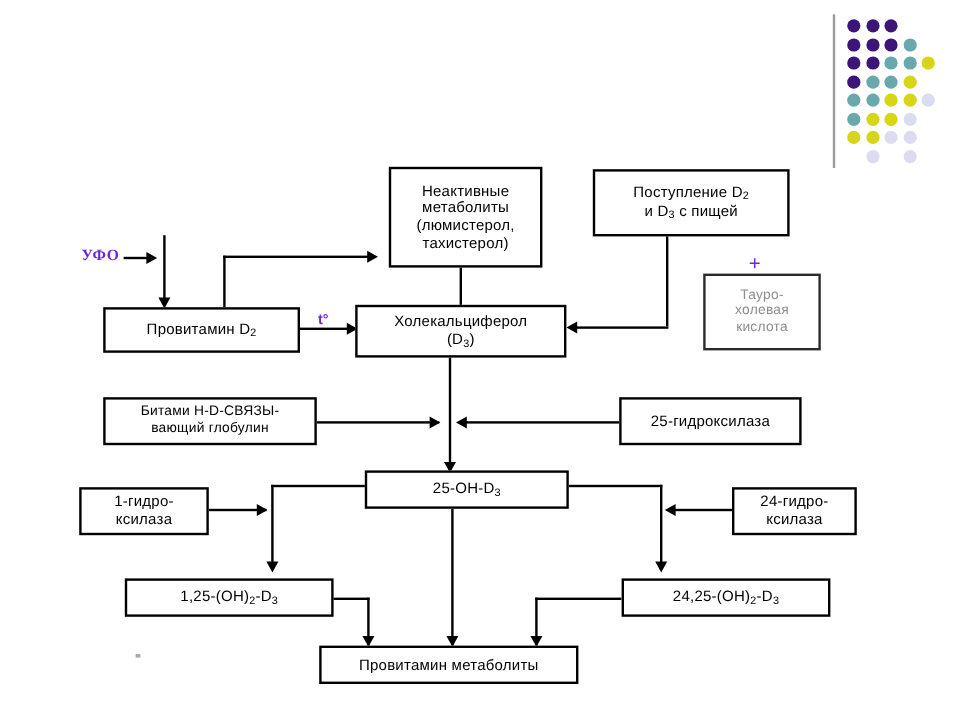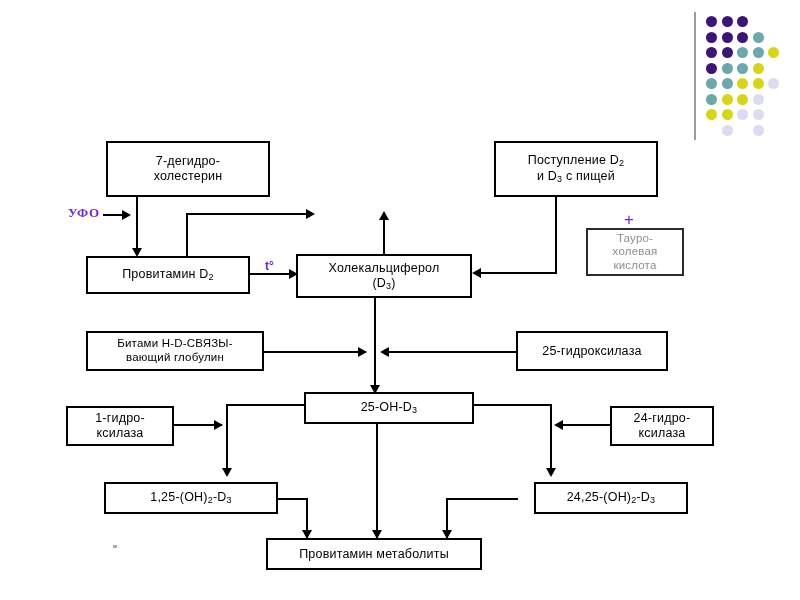--- a/index.html
+++ b/index.html
@@ -150,36 +150,38 @@
 
     <div class="line h" style="left:446px;top:498px;width:72px;"></div>
     <div class="line v" style="left:446px;top:498px;height:40px;"></div>
     <div class="arw down" style="left:442px;top:530px;"></div>
 
     <div class="lbl ufo" style="left:68px;top:205px;"><span>УФО</span></div>
     <div class="lbl tdeg" style="left:265px;top:259px;"><span>t°</span></div>
     <div class="lbl plus" style="left:624px;top:210px;"><span>+</span></div>
     <div class="speck" style="left:113px;top:545px;"></div>
 
-    <div class="box" style="left:106px;top:141px;width:164px;height:56px;">
-      <div>
-        <div>7-дегидро-</div>
-        <div>холестерин</div>
-      </div>
-    </div>
-
+
+    <div class="box" style="left:324px;top:139px;width:128px;height:84px;">
+      <div>
+        <div>Неактивные</div>
+        <div>метаболиты</div>
+        <div>(люмистерол,</div>
+        <div>тахистерол)</div>
+      </div>
+    </div>
 
     <div class="box" style="left:494px;top:141px;width:164px;height:56px;">
       <div>
         <div><span>Поступление D</span><sub>2</sub></div>
         <div><span>и D</span><sub>3</sub><span> с пищей</span></div>
       </div>
     </div>
 
-    <div class="box faded" style="left:586px;top:228px;width:98px;height:48px;">
+    <div class="box faded" style="left:586px;top:228px;width:98px;height:64px;">
       <div>
         <div>Тауро-</div>
         <div>холевая</div>
         <div>кислота</div>
       </div>
     </div>
 
     <div class="box" style="left:86px;top:256px;width:164px;height:38px;">
       <div><span>Провитамин D</span><sub>2</sub></div>
     </div>
@@ -217,21 +219,21 @@
       <div>
         <div>24-гидро-</div>
         <div>ксилаза</div>
       </div>
     </div>
 
     <div class="box" style="left:104px;top:482px;width:174px;height:32px;">
       <div><span>1,25-(OH)</span><sub>2</sub><span>-D</span><sub>3</sub></div>
     </div>
 
-    <div class="box" style="left:518px;top:482px;width:154px;height:32px;margin-left:16px;">
+    <div class="box" style="left:518px;top:482px;width:174px;height:32px;">
       <div><span>24,25-(OH)</span><sub>2</sub><span>-D</span><sub>3</sub></div>
     </div>
 
     <div class="box" style="left:266px;top:538px;width:216px;height:32px;">
       <div>Провитамин метаболиты</div>
     </div>
 
   </div>
 </div>
 

